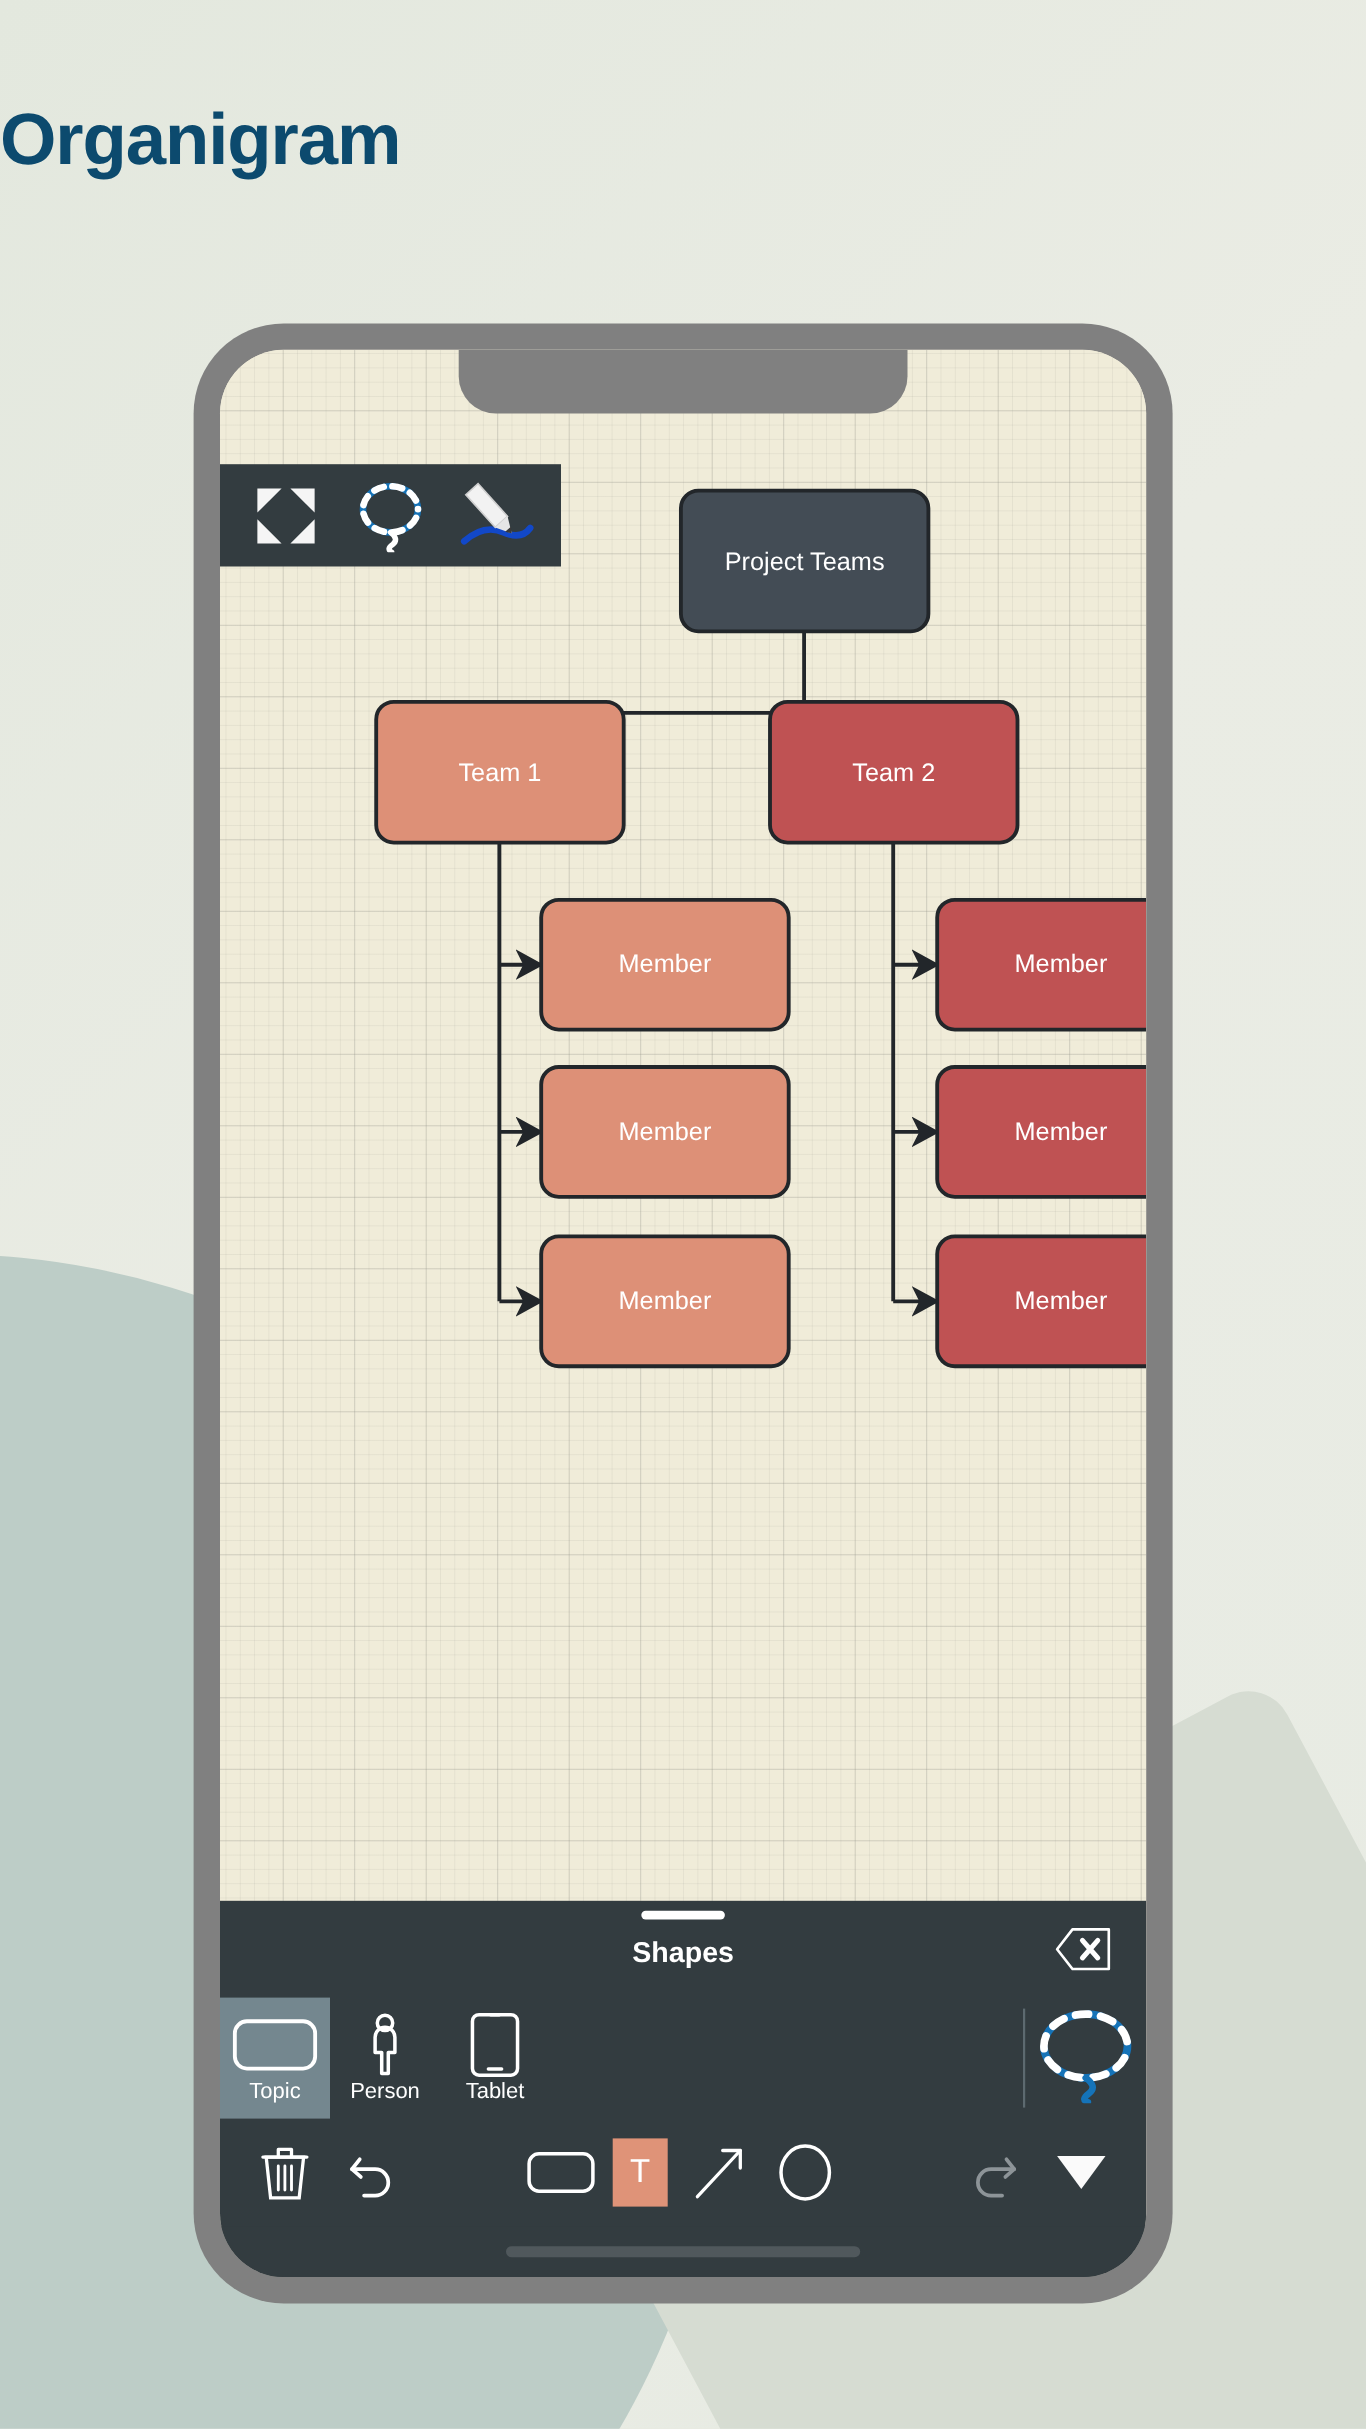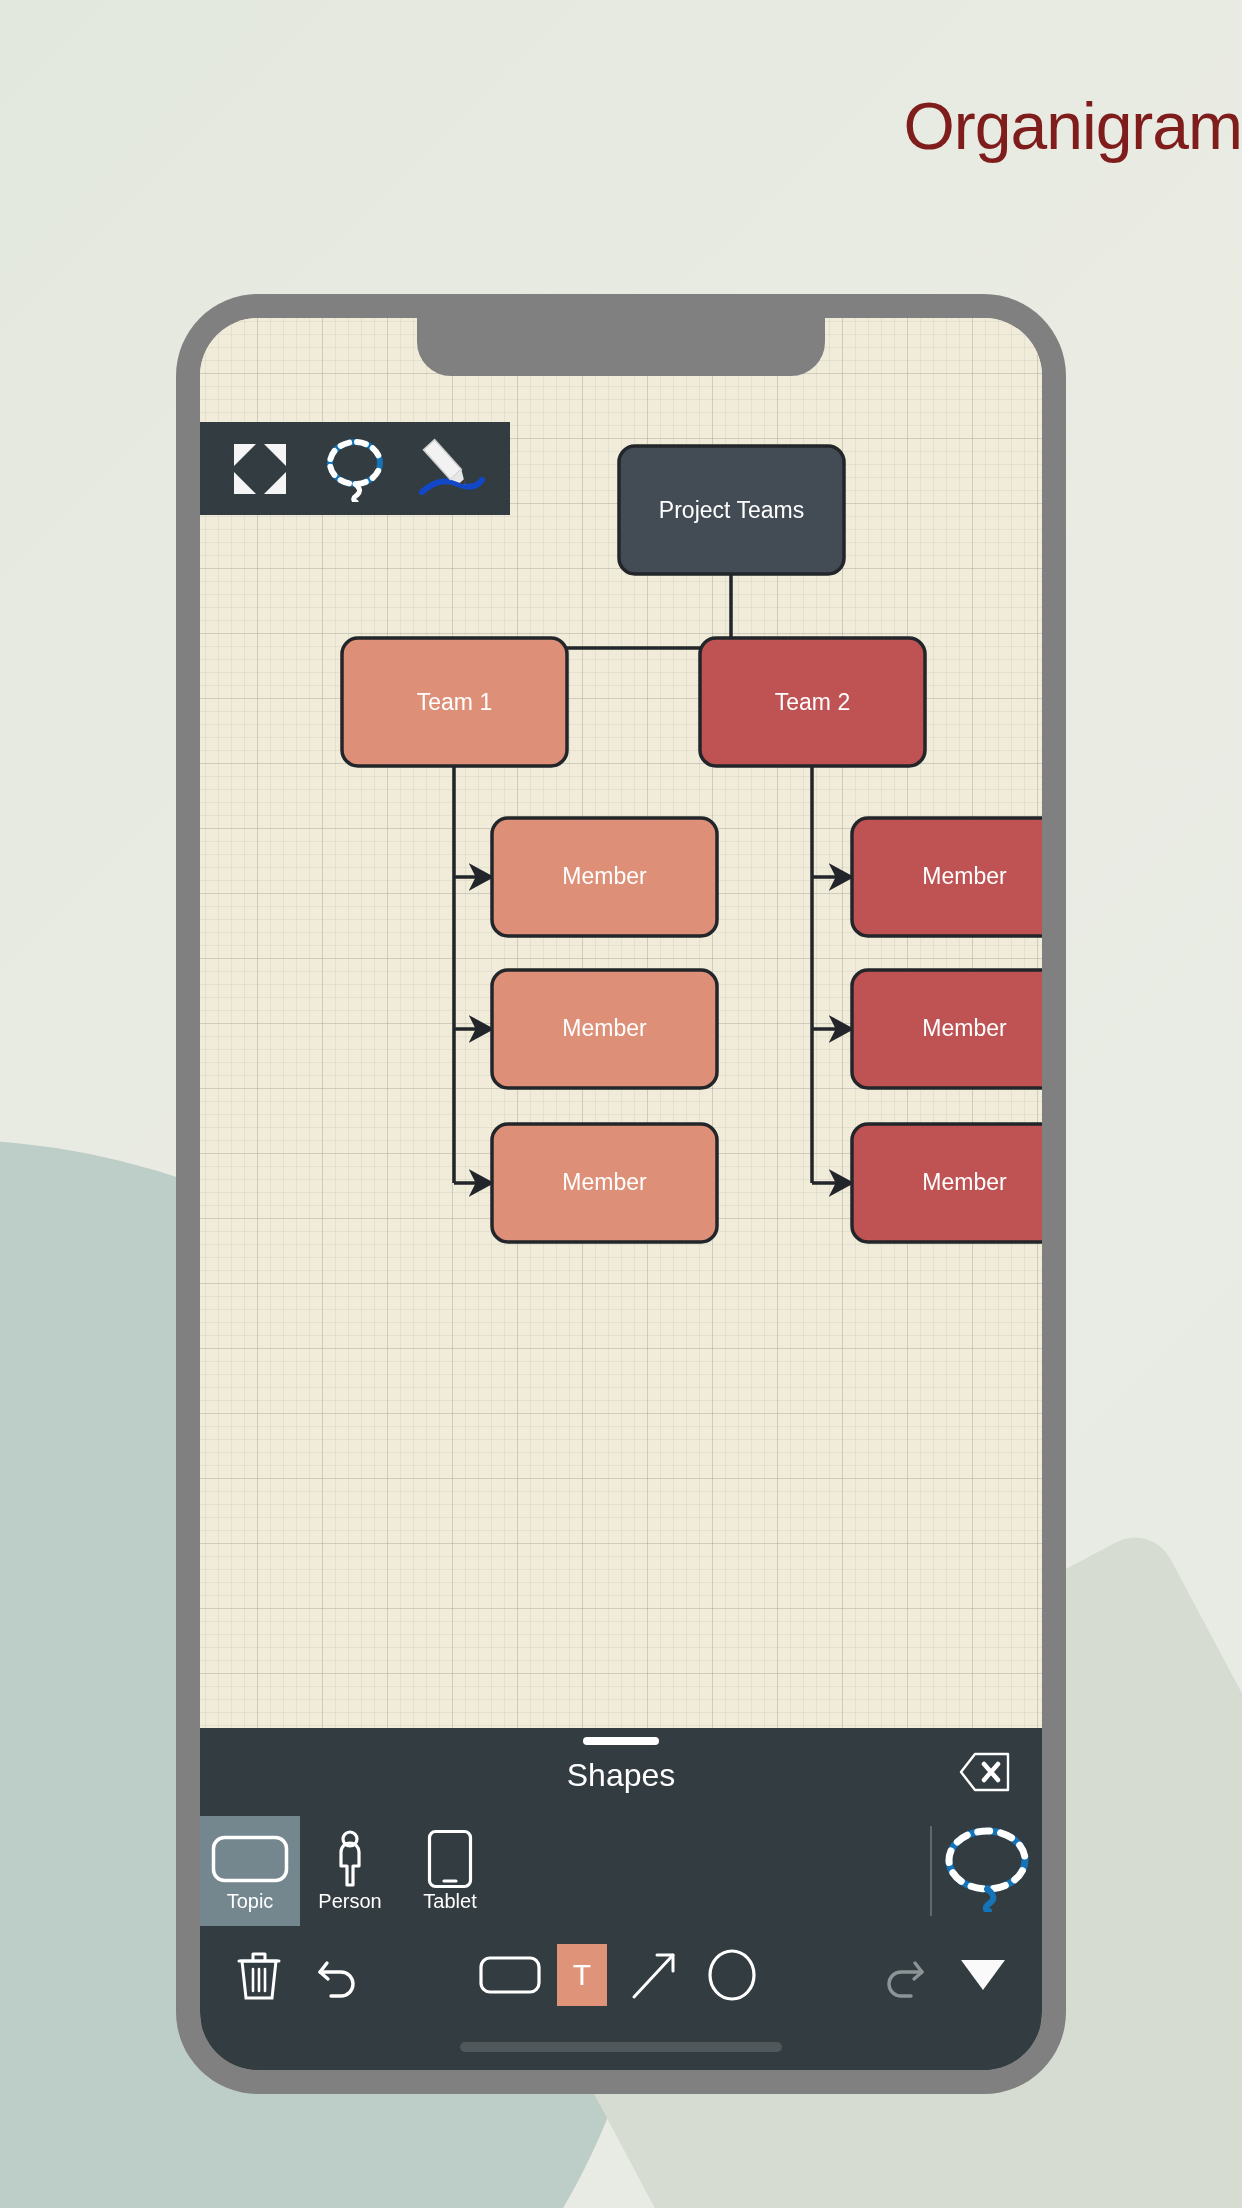--- a/index.html
+++ b/index.html
@@ -31,25 +31,25 @@
     right:-170px; bottom:-360px;
     width:760px; height:920px;
     background:#d6dcd2;
     transform:rotate(-28deg);
     border-radius:40px;
   }
 
   
   .page-title {
     position:absolute; top:88px; left:0; right:0;
-    text-align:right;
+    text-align:left;
     font-size:66px;
-    font-weight:normal;
+    font-weight:bold;
     letter-spacing:-1px;
-    color:#7f1d1d;
+    color:#0c4a6e;
     z-index:5;
   }
 
   
   .phone {
     position:absolute;
     left:176px; top:294px;
     width:890px; height:1800px;
     background:#808080;
     border-radius:82px;
@@ -138,22 +138,22 @@
   .grabber {
     position:absolute;
     top:9px; left:50%;
     transform:translateX(-50%);
     width:76px; height:8px;
     border-radius:4px;
     background:#ffffff;
   }
   .panel-title {
     color:#ffffff;
-    font-size:32px;
-    font-weight:normal;
+    font-size:26px;
+    font-weight:bold;
     margin-top:6px;
   }
   .backspace-btn {
     position:absolute;
     right:30px; top:50%;
     transform:translateY(-50%);
     width:54px; height:42px;
   }
 
   .shape-row {

